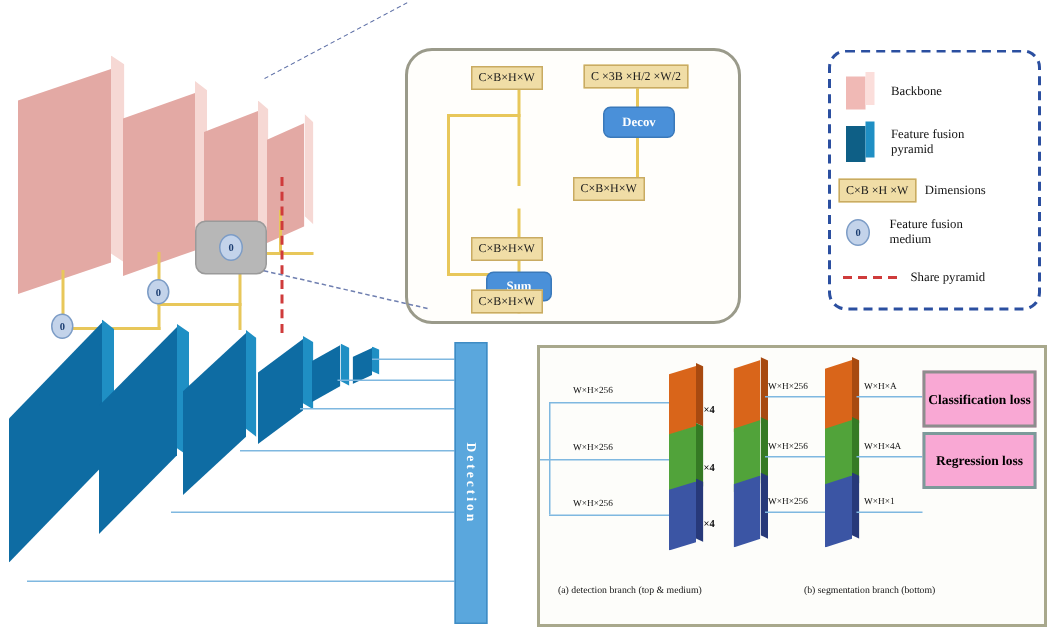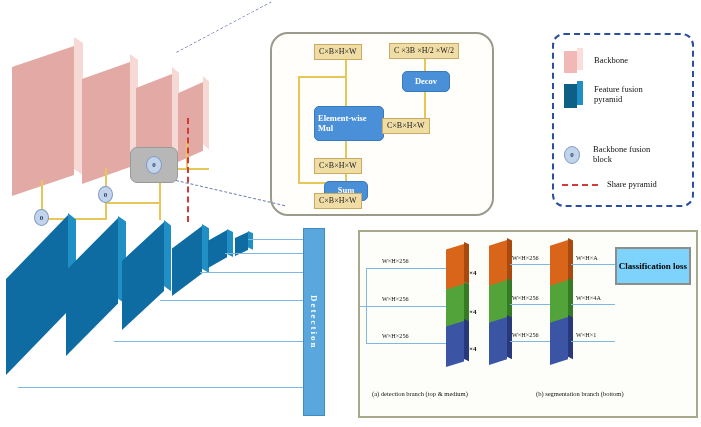--- a/index.html
+++ b/index.html
@@ -67,21 +67,21 @@
   
   #headpanel{border:2px solid #a8a88c;background:#fdfdfa;}
   .convslab{position:absolute;}
   .convslab .f{position:absolute;left:0;top:0;width:100%;height:100%;}
   .convslab .s{position:absolute;}
   .smalllbl{position:absolute;font-size:6.2px;color:#111;white-space:nowrap;
      font-family:"Liberation Serif",serif;}
   .xlbl{position:absolute;font-size:7px;color:#111;font-weight:bold;
      font-family:"Liberation Serif",serif;}
   .lossbox{
-    position:absolute;background:#7dd3fc;display:flex;align-items:center;
+    position:absolute;background:#f9a8d4;display:flex;align-items:center;
     justify-content:center;text-align:center;font-weight:bold;font-size:9px;
     line-height:1.2;color:#000;font-family:"Liberation Serif",serif;
   }
   .caption{position:absolute;font-size:6.5px;color:#111;white-space:nowrap;
      font-family:"Liberation Serif",serif;}
 </style>
 </head>
 <body>
 
 <div id="stage">
@@ -176,21 +176,20 @@
     <div class="ydash" style="left:152px;top:22px;width:2px;height:16px;"></div>
     <div class="ydash" style="left:152px;top:56px;width:2px;height:28px;"></div>
     <div class="ydash" style="left:110px;top:84px;width:44px;height:2px;"></div>
     <div class="ydash" style="left:73px;top:105px;width:2px;height:22px;"></div>
     <div class="ydash" style="left:73px;top:136px;width:2px;height:14px;"></div>
     <div class="ydash" style="left:73px;top:163px;width:2px;height:12px;"></div>
 
     <div class="abs dimchip" style="left:42px;top:10px;">C×B×H×W</div>
     <div class="abs dimchip" style="left:117px;top:9px;">C ×3B ×H/2 ×W/2</div>
     <div class="abs bluebox" style="left:130px;top:37px;width:46px;height:19px;">Decov</div>
-    <div class="abs bluebox" style="left:42px;top:72px;width:62px;height:33px;padding:0 3px;">Element-wise Mul</div>
     <div class="abs dimchip" style="left:110px;top:84px;">C×B×H×W</div>
     <div class="abs dimchip" style="left:42px;top:124px;">C×B×H×W</div>
     <div class="abs bluebox" style="left:52px;top:147px;width:42px;height:18px;">Sum</div>
     <div class="abs dimchip" style="left:42px;top:159px;">C×B×H×W</div>
   </div>
 
   <div class="abs" style="left:176px;top:52px;width:108px;height:96px;
        border-top:1px dashed #6f7fb0;
        transform-origin:left top;
        clip-path:polygon(0 0,100% 0,100% 1px,0 1px);
@@ -210,26 +209,30 @@
     </div>
 
     <div class="lg-row" style="left:10px;top:45px;width:124px;height:30px;">
       <div style="position:relative;width:22px;height:28px;margin-right:8px;">
         <div style="position:absolute;left:0;top:3px;width:13px;height:24px;background:#0e5f86;"></div>
         <div style="position:absolute;left:13px;top:0;width:6px;height:24px;background:#1f8fc4;"></div>
       </div>
       <div class="lg-txt" style="width:72px;">Feature fusion pyramid</div>
     </div>
 
+    <div class="lg-row" style="left:5px;top:84px;width:132px;height:16px;">
+      <div class="dimchip" style="margin-right:6px;">C×B ×H ×W</div>
+      <div class="lg-txt">Dimensions</div>
+    </div>
 
     <div class="lg-row" style="left:10px;top:106px;width:124px;height:28px;">
       <div class="fnode" style="width:14px;height:16px;margin-right:13px;">
         <span>0</span>
       </div>
-      <div class="lg-txt" style="width:70px;">Backbone fusion block</div>
+      <div class="lg-txt" style="width:70px;">Feature fusion medium</div>
     </div>
 
     <div class="lg-row" style="left:8px;top:143px;width:126px;height:14px;">
       <div style="width:36px;height:0;border-top:2px dashed #cf3b3b;margin-right:9px;"></div>
       <div class="lg-txt">Share pyramid</div>
     </div>
   </div>
 
   <div class="abs" id="detbar" style="left:303px;top:228px;width:20px;height:186px;">
     <span>Detection</span>
@@ -279,20 +282,21 @@
     </div>
     <div class="lineblue" style="left:150px;top:72px;width:40px;"></div>
     <div class="smalllbl" style="left:152px;top:62px;">W×H×256</div>
     <div class="convslab" style="left:190px;top:48px;width:18px;height:48px;">
       <div class="f" style="background:#51a33a;clip-path:polygon(0 12%,100% 0,100% 88%,0 100%);"></div>
       <div class="s" style="left:18px;top:-2px;width:5px;height:48px;background:#357a24;
            clip-path:polygon(0 0,100% 5%,100% 92%,0 87%);"></div>
     </div>
     <div class="lineblue" style="left:211px;top:72px;width:44px;"></div>
     <div class="smalllbl" style="left:216px;top:62px;">W×H×4A</div>
+    <div class="lossbox" style="left:255px;top:56px;width:72px;height:34px;border:2px solid #7c9a9a;">Regression loss</div>
 
     <div class="smalllbl" style="left:22px;top:100px;">W×H×256</div>
     <div class="convslab" style="left:86px;top:89px;width:18px;height:46px;">
       <div class="f" style="background:#3b55a4;clip-path:polygon(0 12%,100% 0,100% 88%,0 100%);"></div>
       <div class="s" style="left:18px;top:-2px;width:5px;height:46px;background:#27397a;
            clip-path:polygon(0 0,100% 5%,100% 92%,0 87%);"></div>
     </div>
     <div class="xlbl" style="left:109px;top:113px;">×4</div>
     <div class="convslab" style="left:129px;top:85px;width:18px;height:48px;">
       <div class="f" style="background:#3b55a4;clip-path:polygon(0 12%,100% 0,100% 88%,0 100%);"></div>

